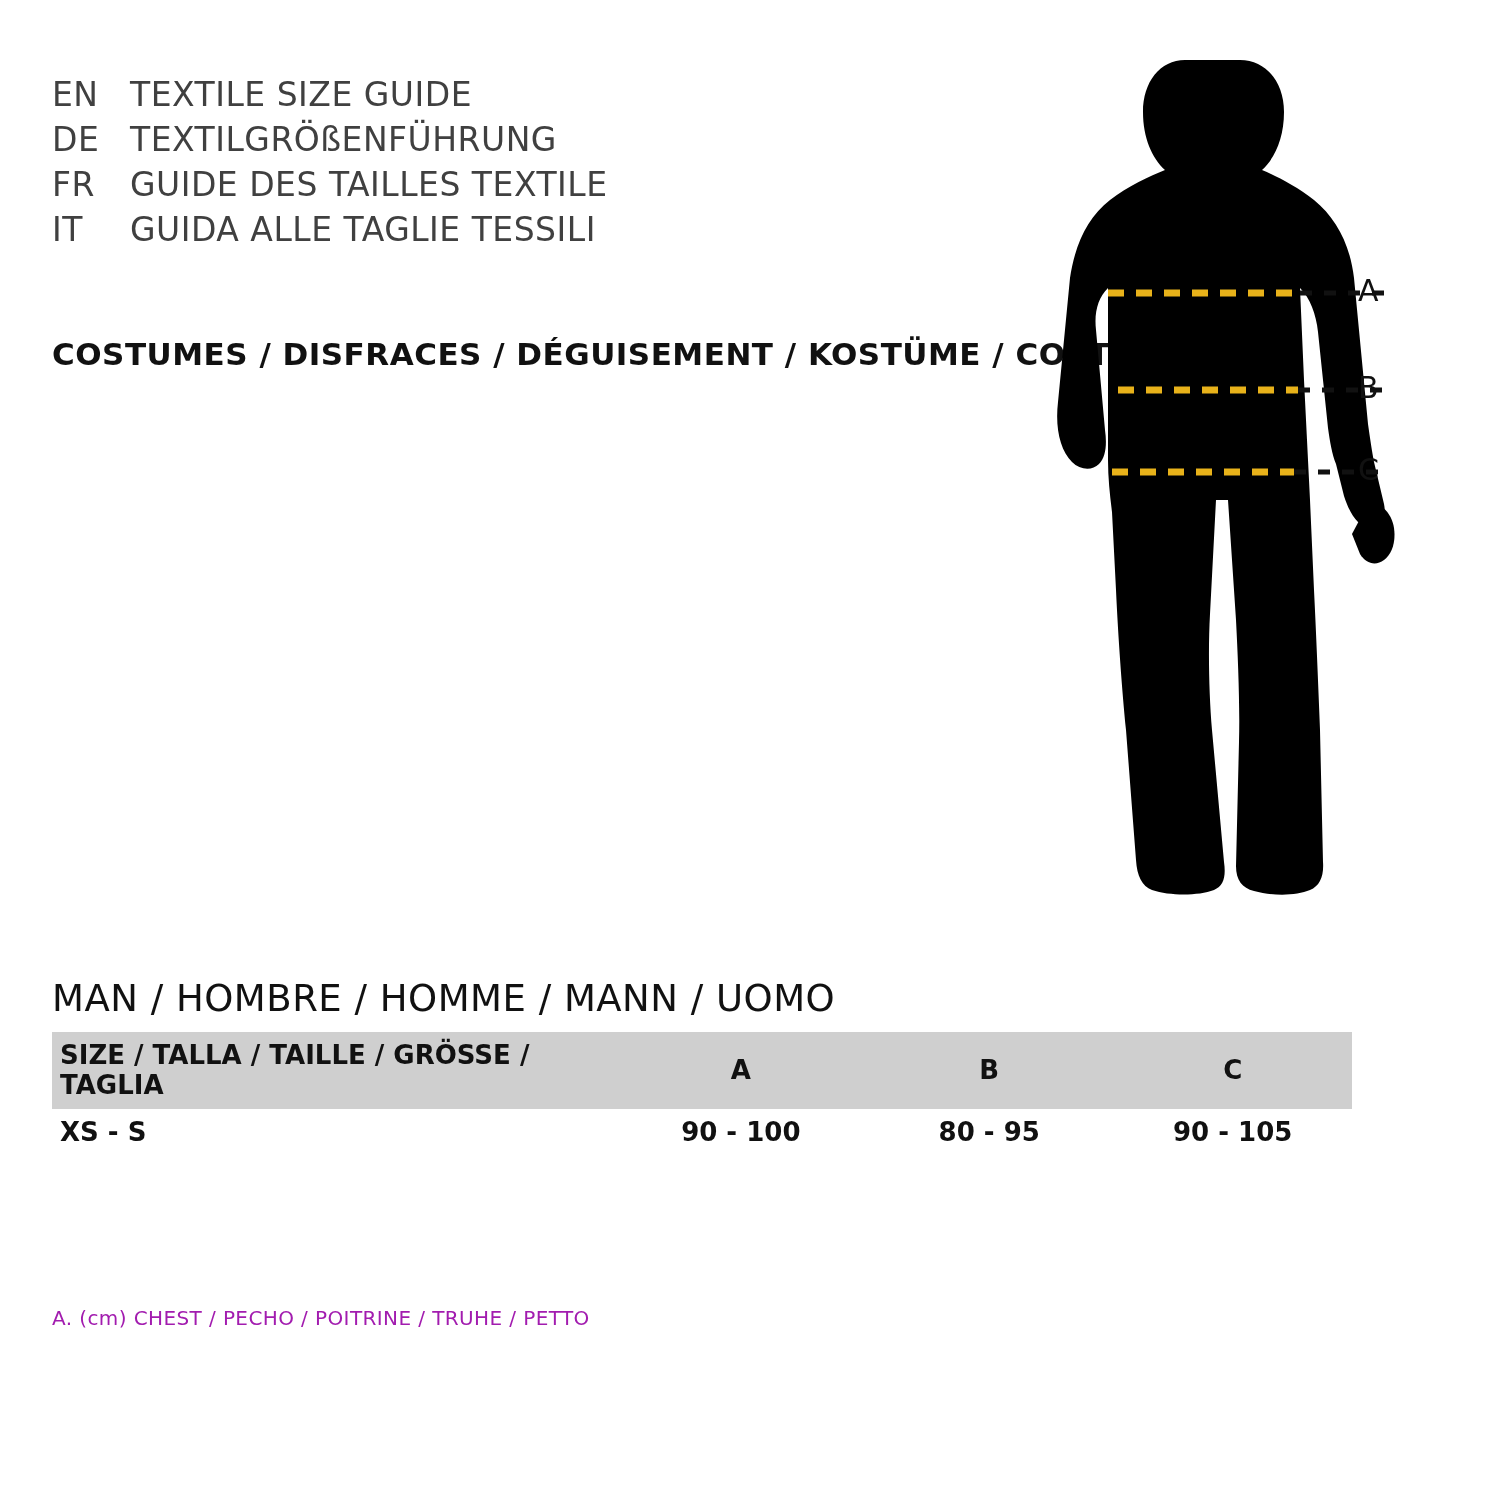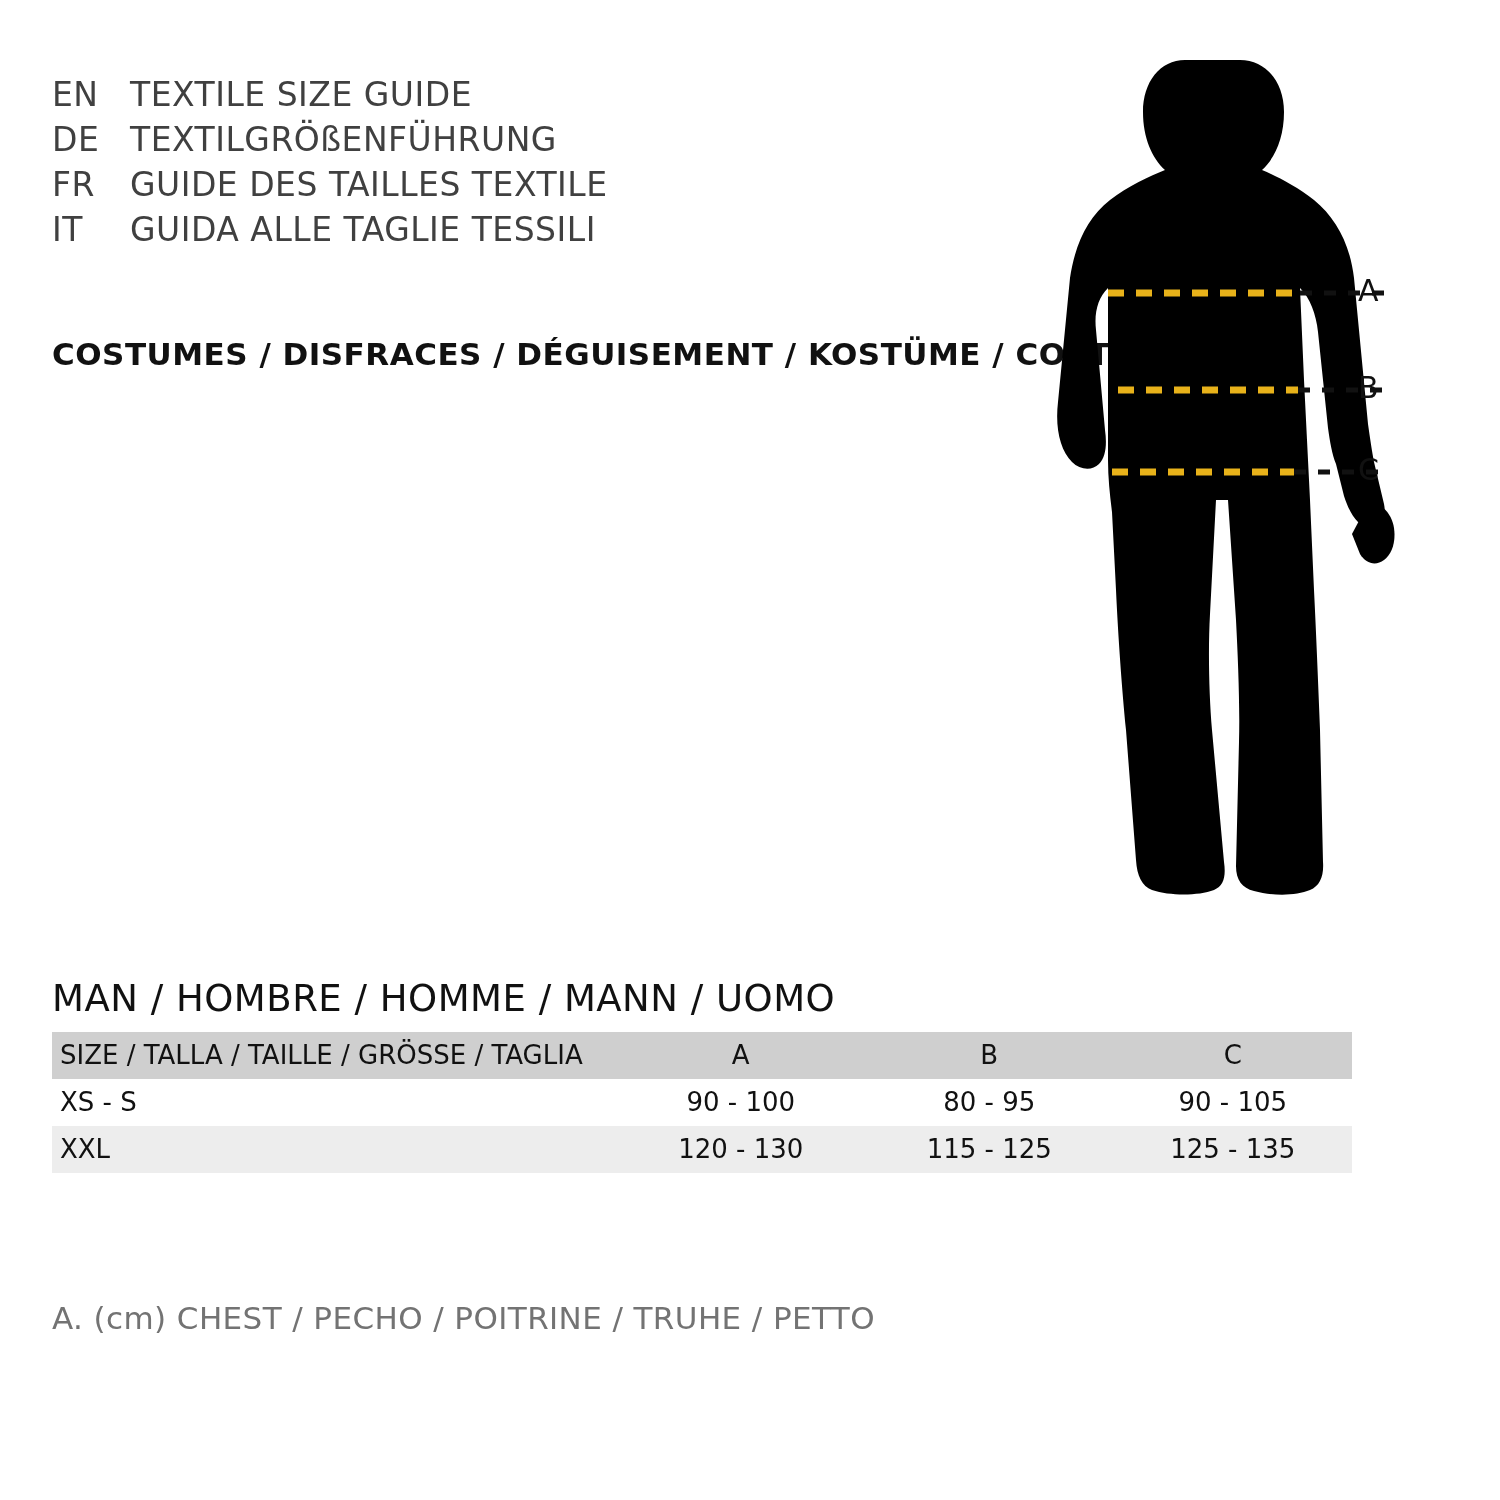--- a/index.html
+++ b/index.html
@@ -89,21 +89,21 @@
     left: 52px;
     top: 1032px;
     width: 1300px;
     border-collapse: collapse;
     font-size: 26px;
     color: #111;
   }
   table.size-table th,
   table.size-table td {
     padding: 8px 0 9px 0;
-    font-weight: normal;
+    font-weight: bold;
     text-align: center;
   }
   table.size-table th.col-size,
   table.size-table td.col-size {
     text-align: left;
     padding-left: 8px;
     width: 560px;
   }
   table.size-table th.col-a, table.size-table td.col-a { width: 250px; }
   table.size-table th.col-b, table.size-table td.col-b { width: 250px; }
@@ -115,24 +115,24 @@
   tbody tr:nth-child(even) { background: #ededed; }
 
   
   .legend {
     position: absolute;
     left: 52px;
     top: 1295px;
     width: 1200px;
   }
   .legend-row {
-    font-size: 31px;
+    font-size: 20px;
     line-height: 47px;
     letter-spacing: 0.4px;
-    color: #737373;
+    color: #a21caf;
   }
 </style>
 </head>
 <body>
 
 <div class="page">
 
   <div class="lang-block">
     <div class="lang-row">
       <span class="lang-code">EN</span>
@@ -243,26 +243,20 @@
         <th class="col-c">C</th>
       </tr>
     </thead>
     <tbody>
       <tr>
         <td class="col-size">XS - S</td>
         <td class="col-a">90 - 100</td>
         <td class="col-b">80 - 95</td>
         <td class="col-c">90 - 105</td>
       </tr>
-      <tr>
-        <td class="col-size">XXL</td>
-        <td class="col-a">120 - 130</td>
-        <td class="col-b">115 - 125</td>
-        <td class="col-c">125 - 135</td>
-      </tr>
     </tbody>
   </table>
 
   <div class="legend">
     <div class="legend-row">A. (cm) CHEST / PECHO / POITRINE / TRUHE / PETTO</div>
   </div>
 
 </div>
 
 </body></html>

